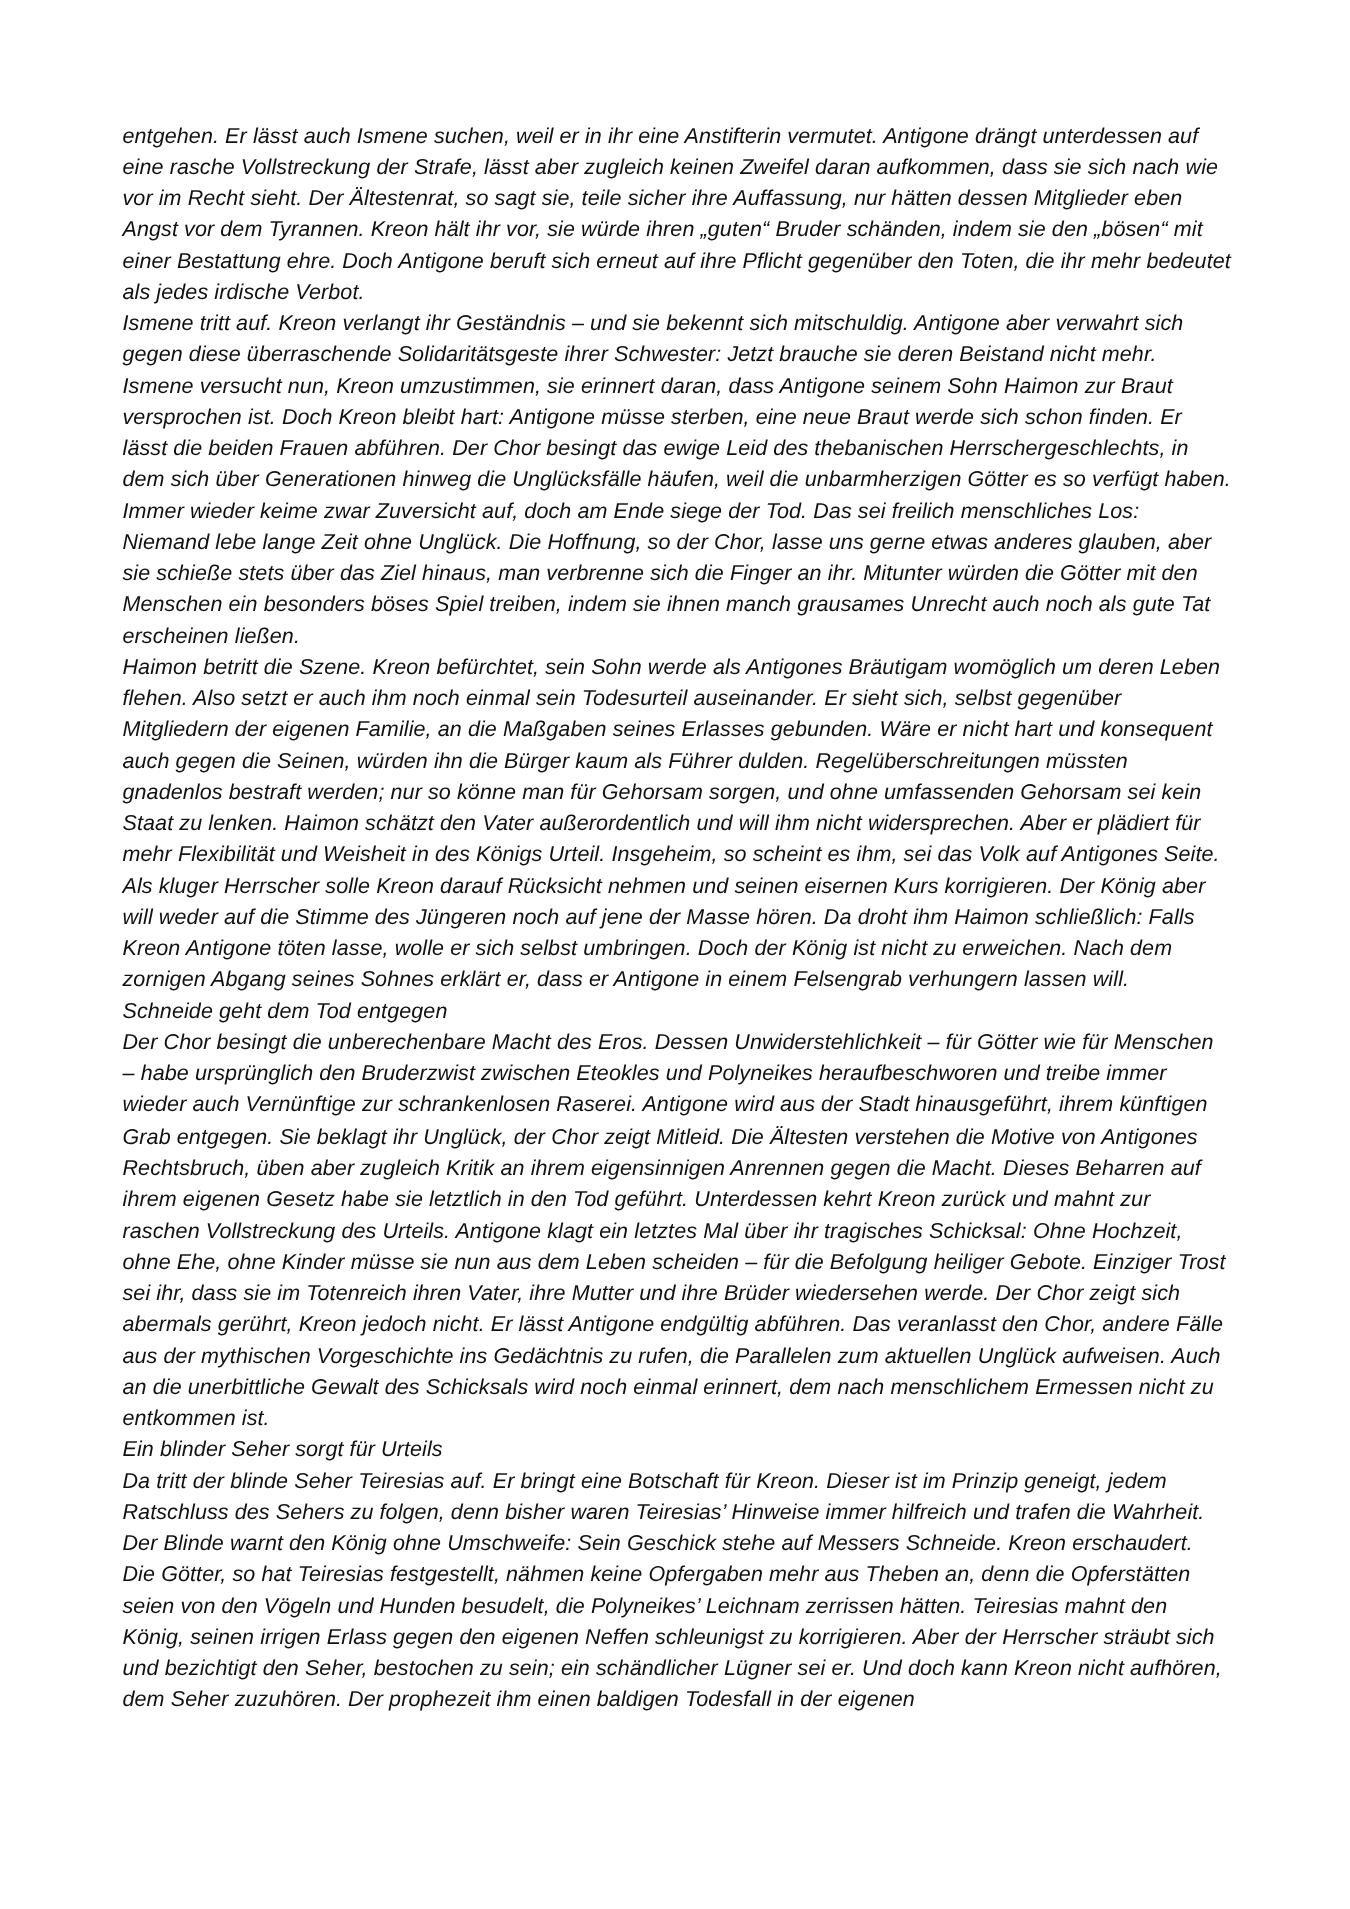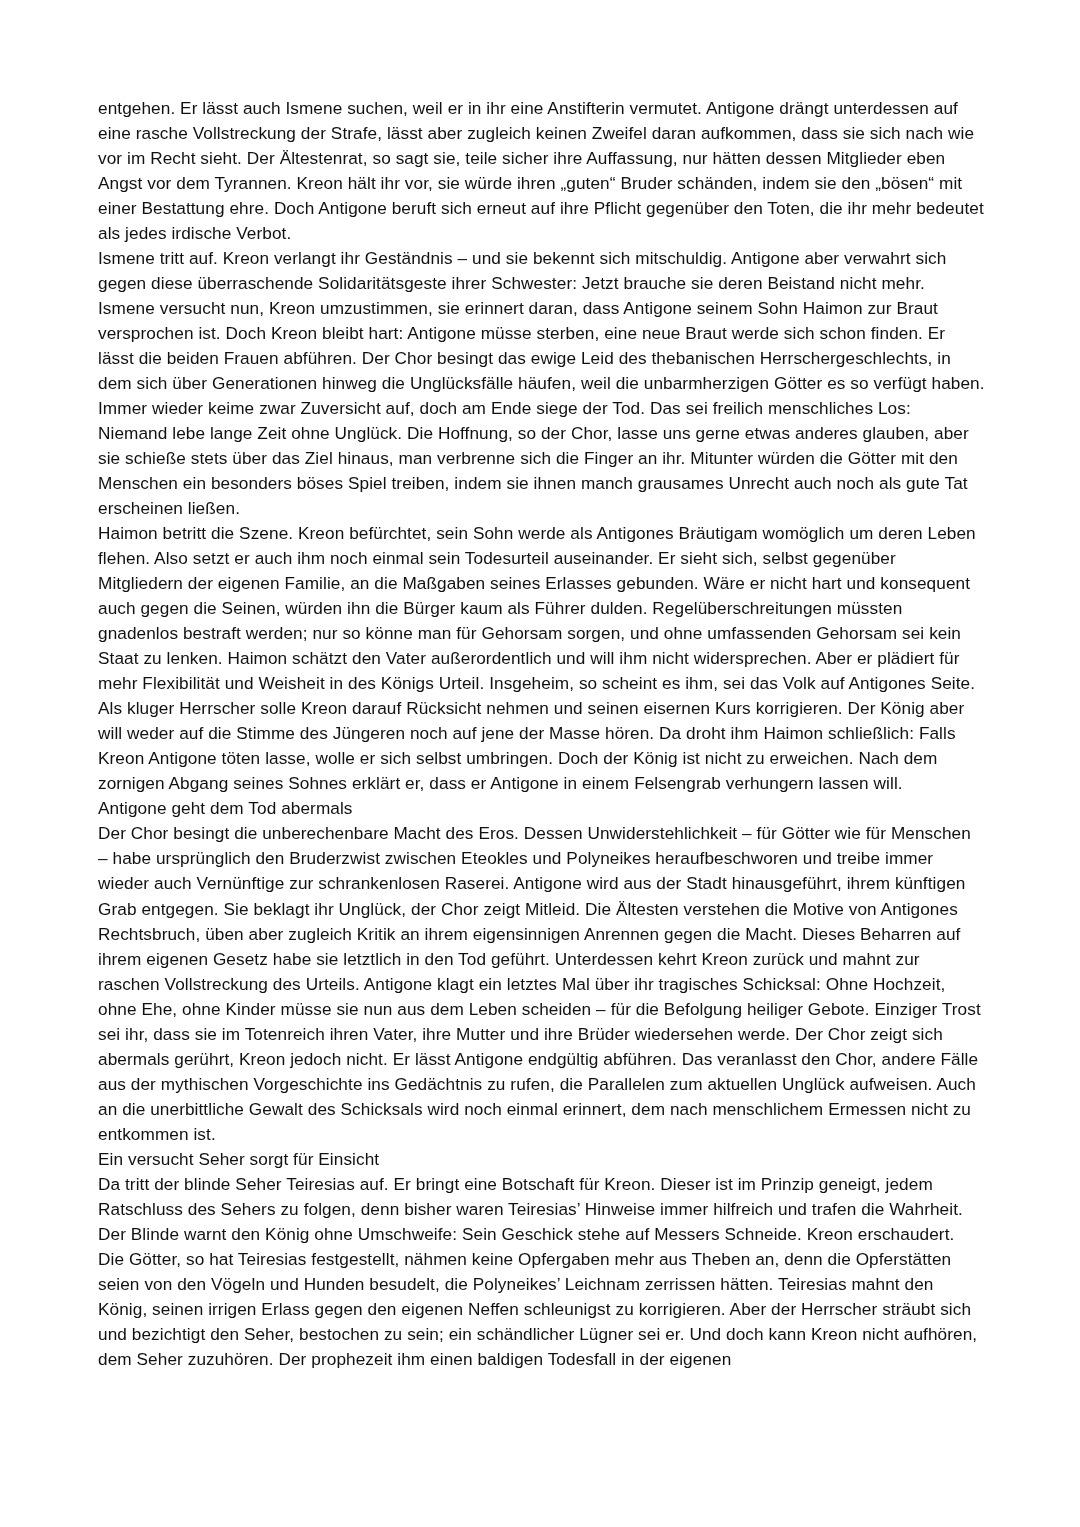--- a/index.html
+++ b/index.html
@@ -12,20 +12,21 @@
     min-height: 1527px;
     font-family: "Liberation Sans", sans-serif;
     color: #000000;
   }
   .page {
     width: 1080px;
     min-height: 1527px;
     box-sizing: border-box;
     padding: 96px 95px 60px 98px;
     background: #ffffff;
+    font-style: italic;
   }
   .doc-body {
     font-size: 17.2px;
     line-height: 1.455;
     text-align: left;
     color: #111111;
     letter-spacing: 0.005em;
   }
   .para {
     margin: 0;
@@ -38,18 +39,18 @@
   }
 </style>
 </head>
 <body>
 
 <div class="page">
   <div class="doc-body">
     <p class="para">entgehen. Er lässt auch Ismene suchen, weil er in ihr eine Anstifterin vermutet. Antigone drängt unterdessen auf eine rasche Vollstreckung der Strafe, lässt aber zugleich keinen Zweifel daran aufkommen, dass sie sich nach wie vor im Recht sieht. Der Ältestenrat, so sagt sie, teile sicher ihre Auffassung, nur hätten dessen Mitglieder eben Angst vor dem Tyrannen. Kreon hält ihr vor, sie würde ihren „guten“ Bruder schänden, indem sie den „bösen“ mit einer Bestattung ehre. Doch Antigone beruft sich erneut auf ihre Pflicht gegenüber den Toten, die ihr mehr bedeutet als jedes irdische Verbot.</p>
     <p class="para">Ismene tritt auf. Kreon verlangt ihr Geständnis – und sie bekennt sich mitschuldig. Antigone aber verwahrt sich gegen diese überraschende Solidaritätsgeste ihrer Schwester: Jetzt brauche sie deren Beistand nicht mehr. Ismene versucht nun, Kreon umzustimmen, sie erinnert daran, dass Antigone seinem Sohn Haimon zur Braut versprochen ist. Doch Kreon bleibt hart: Antigone müsse sterben, eine neue Braut werde sich schon finden. Er lässt die beiden Frauen abführen. Der Chor besingt das ewige Leid des thebanischen Herrschergeschlechts, in dem sich über Generationen hinweg die Unglücksfälle häufen, weil die unbarmherzigen Götter es so verfügt haben. Immer wieder keime zwar Zuversicht auf, doch am Ende siege der Tod. Das sei freilich menschliches Los: Niemand lebe lange Zeit ohne Unglück. Die Hoffnung, so der Chor, lasse uns gerne etwas anderes glauben, aber sie schieße stets über das Ziel hinaus, man verbrenne sich die Finger an ihr. Mitunter würden die Götter mit den Menschen ein besonders böses Spiel treiben, indem sie ihnen manch grausames Unrecht auch noch als gute Tat erscheinen ließen.</p>
     <p class="para">Haimon betritt die Szene. Kreon befürchtet, sein Sohn werde als Antigones Bräutigam womöglich um deren Leben flehen. Also setzt er auch ihm noch einmal sein Todesurteil auseinander. Er sieht sich, selbst gegenüber Mitgliedern der eigenen Familie, an die Maßgaben seines Erlasses gebunden. Wäre er nicht hart und konsequent auch gegen die Seinen, würden ihn die Bürger kaum als Führer dulden. Regelüberschreitungen müssten gnadenlos bestraft werden; nur so könne man für Gehorsam sorgen, und ohne umfassenden Gehorsam sei kein Staat zu lenken. Haimon schätzt den Vater außerordentlich und will ihm nicht widersprechen. Aber er plädiert für mehr Flexibilität und Weisheit in des Königs Urteil. Insgeheim, so scheint es ihm, sei das Volk auf Antigones Seite. Als kluger Herrscher solle Kreon darauf Rücksicht nehmen und seinen eisernen Kurs korrigieren. Der König aber will weder auf die Stimme des Jüngeren noch auf jene der Masse hören. Da droht ihm Haimon schließlich: Falls Kreon Antigone töten lasse, wolle er sich selbst umbringen. Doch der König ist nicht zu erweichen. Nach dem zornigen Abgang seines Sohnes erklärt er, dass er Antigone in einem Felsengrab verhungern lassen will.</p>
-    <p class="heading-line">Antigone geht dem Tod abermals</p>
+    <p class="heading-line">Schneide geht dem Tod entgegen</p>
     <p class="para">Der Chor besingt die unberechenbare Macht des Eros. Dessen Unwiderstehlichkeit – für Götter wie für Menschen – habe ursprünglich den Bruderzwist zwischen Eteokles und Polyneikes heraufbeschworen und treibe immer wieder auch Vernünftige zur schrankenlosen Raserei. Antigone wird aus der Stadt hinausgeführt, ihrem künftigen Grab entgegen. Sie beklagt ihr Unglück, der Chor zeigt Mitleid. Die Ältesten verstehen die Motive von Antigones Rechtsbruch, üben aber zugleich Kritik an ihrem eigensinnigen Anrennen gegen die Macht. Dieses Beharren auf ihrem eigenen Gesetz habe sie letztlich in den Tod geführt. Unterdessen kehrt Kreon zurück und mahnt zur raschen Vollstreckung des Urteils. Antigone klagt ein letztes Mal über ihr tragisches Schicksal: Ohne Hochzeit, ohne Ehe, ohne Kinder müsse sie nun aus dem Leben scheiden – für die Befolgung heiliger Gebote. Einziger Trost sei ihr, dass sie im Totenreich ihren Vater, ihre Mutter und ihre Brüder wiedersehen werde. Der Chor zeigt sich abermals gerührt, Kreon jedoch nicht. Er lässt Antigone endgültig abführen. Das veranlasst den Chor, andere Fälle aus der mythischen Vorgeschichte ins Gedächtnis zu rufen, die Parallelen zum aktuellen Unglück aufweisen. Auch an die unerbittliche Gewalt des Schicksals wird noch einmal erinnert, dem nach menschlichem Ermessen nicht zu entkommen ist.</p>
-    <p class="heading-line">Ein versucht Seher sorgt für Einsicht</p>
+    <p class="heading-line">Ein blinder Seher sorgt für Urteils</p>
     <p class="para">Da tritt der blinde Seher Teiresias auf. Er bringt eine Botschaft für Kreon. Dieser ist im Prinzip geneigt, jedem Ratschluss des Sehers zu folgen, denn bisher waren Teiresias’ Hinweise immer hilfreich und trafen die Wahrheit. Der Blinde warnt den König ohne Umschweife: Sein Geschick stehe auf Messers Schneide. Kreon erschaudert. Die Götter, so hat Teiresias festgestellt, nähmen keine Opfergaben mehr aus Theben an, denn die Opferstätten seien von den Vögeln und Hunden besudelt, die Polyneikes’ Leichnam zerrissen hätten. Teiresias mahnt den König, seinen irrigen Erlass gegen den eigenen Neffen schleunigst zu korrigieren. Aber der Herrscher sträubt sich und bezichtigt den Seher, bestochen zu sein; ein schändlicher Lügner sei er. Und doch kann Kreon nicht aufhören, dem Seher zuzuhören. Der prophezeit ihm einen baldigen Todesfall in der eigenen</p>
   </div>
 </div>
 
 </body></html>

